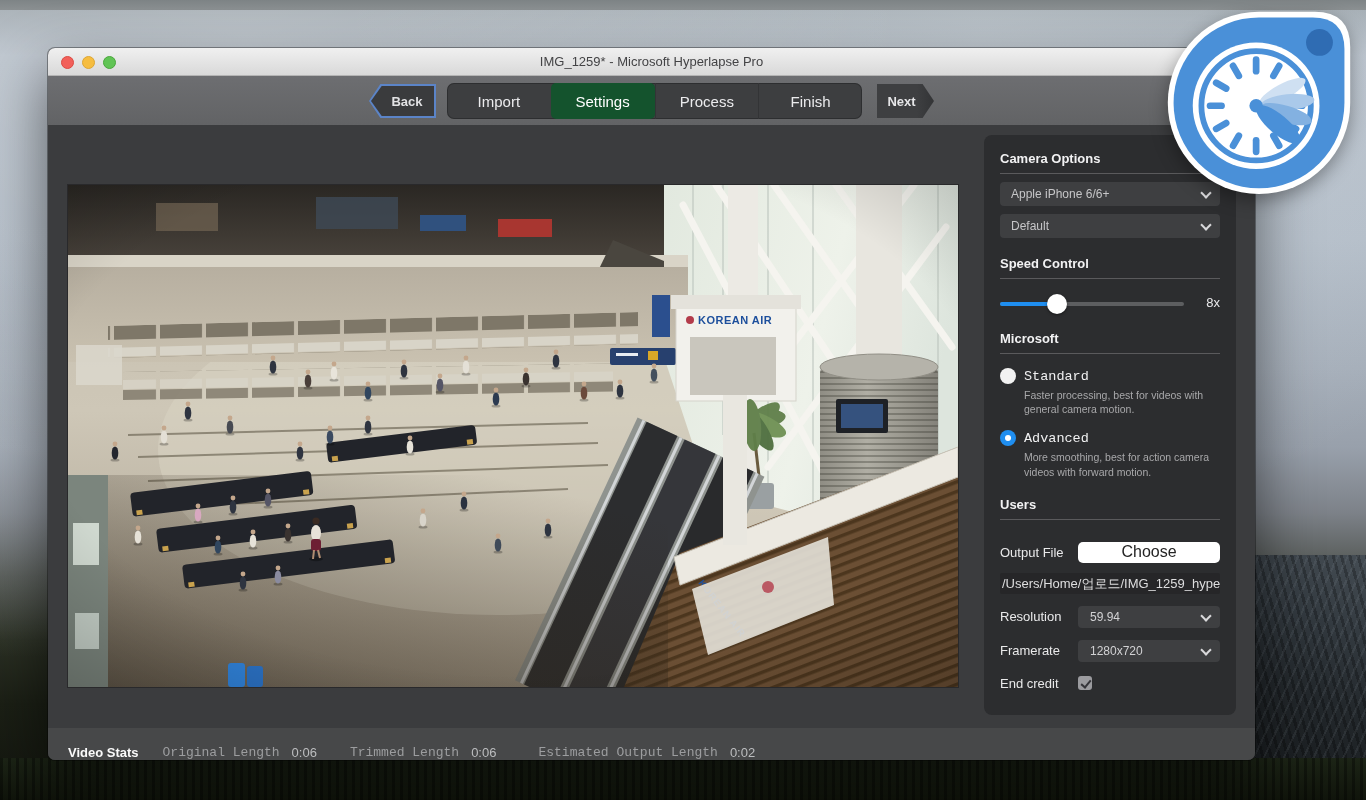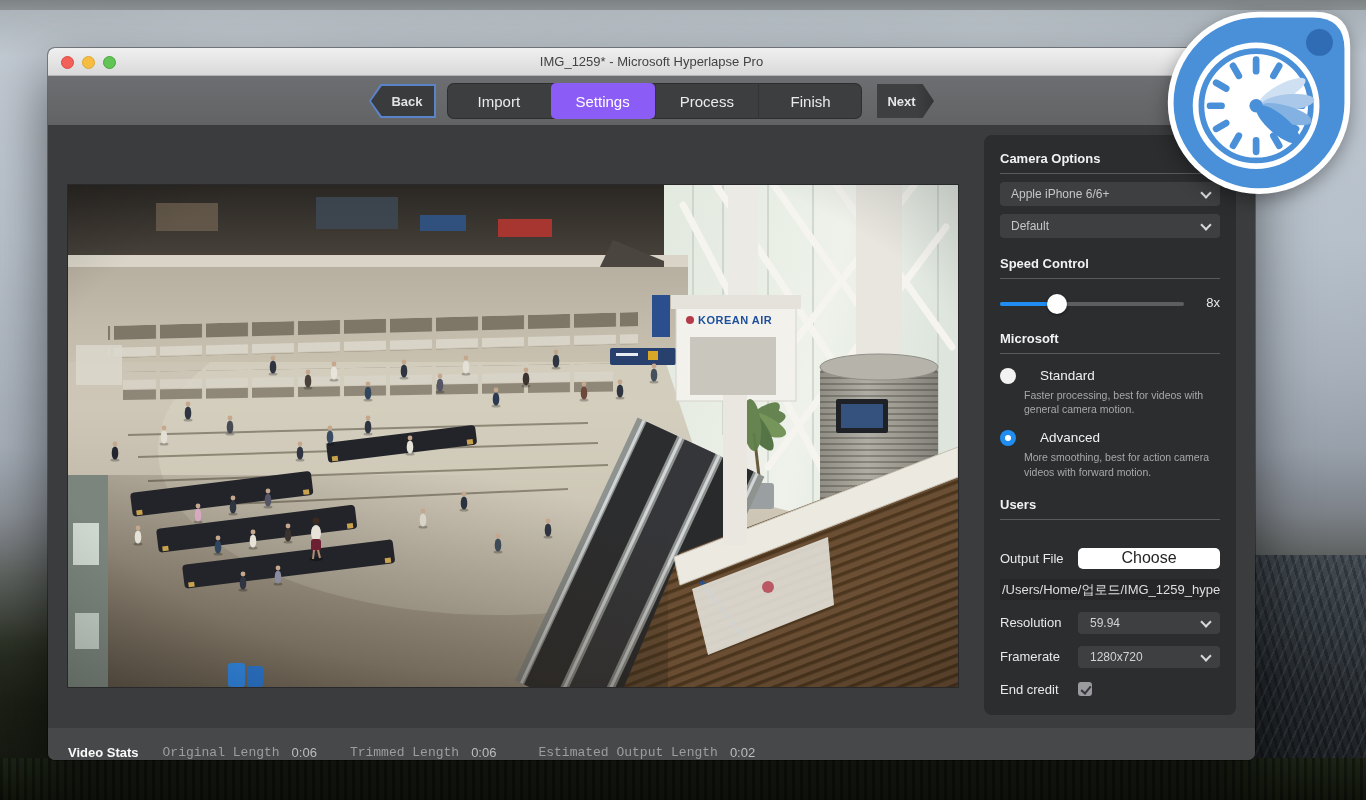--- a/index.html
+++ b/index.html
@@ -40,21 +40,21 @@
   .light.green{ background:#61c455; border:1px solid #4aa73c; }
 
   .toolbar{ position:absolute; left:0; top:28px; width:100%; height:49px;
     background:linear-gradient(#6d6e71,#626365); }
   .seg-control{ position:absolute; left:399px; top:7px; width:415px; height:36px;
     background:#3d3e40; border-radius:7px; display:flex; overflow:hidden;
     box-shadow:inset 0 0 0 1px rgba(0,0,0,.25); }
   .seg{ width:25%; height:100%; display:flex; align-items:center; justify-content:center;
     font-size:15px; color:#ebebed; border-left:1px solid #333436; cursor:default; }
   .seg:first-child{ border-left:none; }
-  .seg.active{ background:#8b5cf6; color:#fff; border-radius:5px; border-left:none; }
+  .seg.active{ background:#14532d; color:#fff; border-radius:5px; border-left:none; }
   .btn-back{ position:absolute; left:321px; top:8px; width:67px; height:34px;
     clip-path:polygon(17% 0,100% 0,100% 100%,17% 100%,0 50%); background:#5b84c8; }
   .btn-back-inner{ position:absolute; left:2px; top:2px; width:63px; height:30px;
     clip-path:polygon(17% 0,100% 0,100% 100%,17% 100%,0 50%); background:#3a3b3d;
     display:flex; align-items:center; justify-content:center; padding-left:9px;
     font-size:13px; font-weight:bold; color:#e2e2e4; }
   .btn-next{ position:absolute; left:829px; top:8px; width:57px; height:34px;
     clip-path:polygon(0 0,80% 0,100% 50%,80% 100%,0 100%);
     background:linear-gradient(90deg,#3e3f41 70%,#333436); display:flex; align-items:center;
     justify-content:center; padding-right:8px; font-size:13px; font-weight:bold; color:#e6e6e8; }
@@ -73,21 +73,21 @@
     font-size:12px; color:#c6c6c8; }
   .chev{ position:absolute; right:10px; top:7px; width:8px; height:8px; }
   .chev::before{ content:""; position:absolute; left:0; top:0; width:6px; height:6px;
     border-right:2.5px solid #d9d9db; border-bottom:2.5px solid #d9d9db; transform:rotate(45deg); }
   .slider-row{ position:relative; height:22px; margin-top:14px; }
   .track{ position:absolute; left:0; right:36px; top:9px; height:4px; border-radius:2px; background:#5d5e60; }
   .track-fill{ position:absolute; left:0; top:0; height:4px; width:31%; border-radius:2px; background:#1f8ef0; }
   .thumb{ position:absolute; left:calc(31% - 10px); top:-8px; width:20px; height:20px; border-radius:50%;
     background:#fff; box-shadow:0 1px 3px rgba(0,0,0,.5); }
   .slider-val{ position:absolute; right:0; top:2px; font-size:13px; color:#e9e9eb; }
-  .radio-row{ display:flex; align-items:flex-start; gap:24px; margin-top:14px; }
+  .radio-row{ display:flex; align-items:flex-end; gap:8px; margin-top:14px;font-family:Liberation Mono, monospace; }
   .radio{ width:16px; height:16px; border-radius:50%; background:#f2f2f2; flex:0 0 16px; }
   .radio.checked{ background:#1f8ef0; position:relative; }
   .radio.checked::after{ content:""; position:absolute; left:5px; top:5px; width:6px; height:6px;
     border-radius:50%; background:#fff; }
   .radio-label{ font-size:13.5px; color:#f0f0f1; }
   .radio-desc{ margin:4px 0 0 24px; width:202px; font-size:10.5px; line-height:1.35; color:#a8a8aa; }
   .out-row{ display:grid; grid-template-columns:78px 1fr; align-items:center; margin-top:12px; }
   .out-label{ font-size:13px; color:#e9e9ea; }
   .btn-choose{ height:21px; background:#fff; border-radius:5px; font-size:16px; color:#242424;
     display:flex; align-items:center; justify-content:center; }
@@ -449,21 +449,21 @@
       </div>
       <div class="radio-desc">Faster processing, best for videos with general camera motion.</div>
       <div class="radio-row">
         <div class="radio checked"></div>
         <div class="radio-label">Advanced</div>
       </div>
       <div class="radio-desc">More smoothing, best for action camera videos with forward motion.</div>
 
       <div class="sec-title" style="margin-top:18px">Users</div>
       <div class="divider"></div>
-      <div class="out-row" style="margin-top:28px">
+      <div class="out-row" style="margin-top:22px">
         <div class="out-label">Output File</div>
         <div class="btn-choose">Choose</div>
       </div>
       <div class="path-strip">/Users/Home/업로드/IMG_1259_hyper</div>
       <div class="out-row">
         <div class="out-label">Resolution</div>
         <div class="mini-dd">
           <span>59.94</span>
           <span class="chev" style="top:6px"></span>
         </div>

